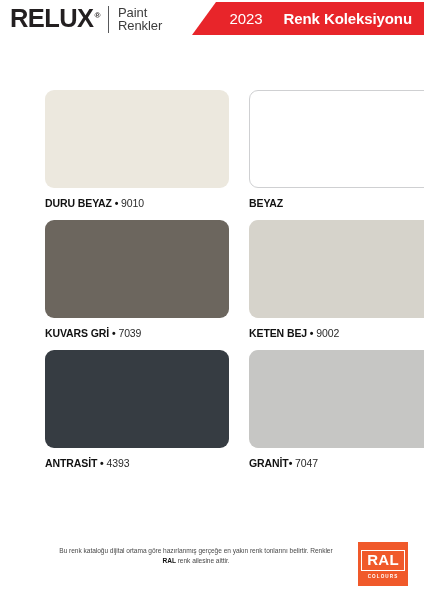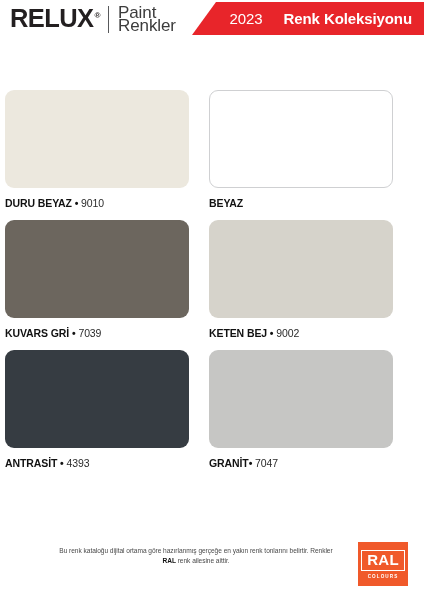--- a/index.html
+++ b/index.html
@@ -47,21 +47,21 @@
     color: #231f20;
     margin-left: 1px;
   }
   .brand-divider {
     width: 1px;
     height: 27px;
     background: #58595b;
     margin: 0 9px 0 10px;
   }
   .brand-sub {
-    font-size: 17px;
+    font-size: 13px;
     line-height: 13px;
     color: #3c3c3c;
     font-weight: 400;
     letter-spacing: -0.1px;
   }
 
   .ribbon {
     position: absolute;
     right: 0;
     top: 2px;
@@ -88,20 +88,21 @@
     font-weight: bold;
     padding-left: 17px;
   }
 
   
   .grid {
     position: absolute;
     top: 90px;
     left: 0;
     width: 348px;
+    padding-left: 40px;
   }
   .row {
     display: flex;
     gap: 20px;
     padding: 0 6px 0 5px;
     box-sizing: border-box;
     margin-bottom: 11px;
   }
   .cell {
     width: 184px;

